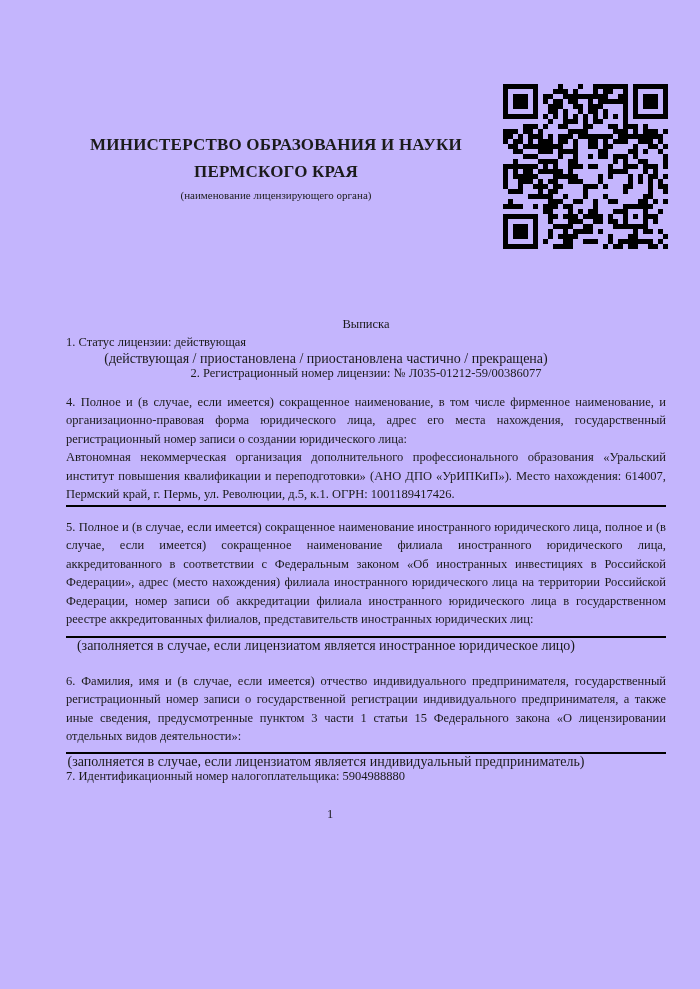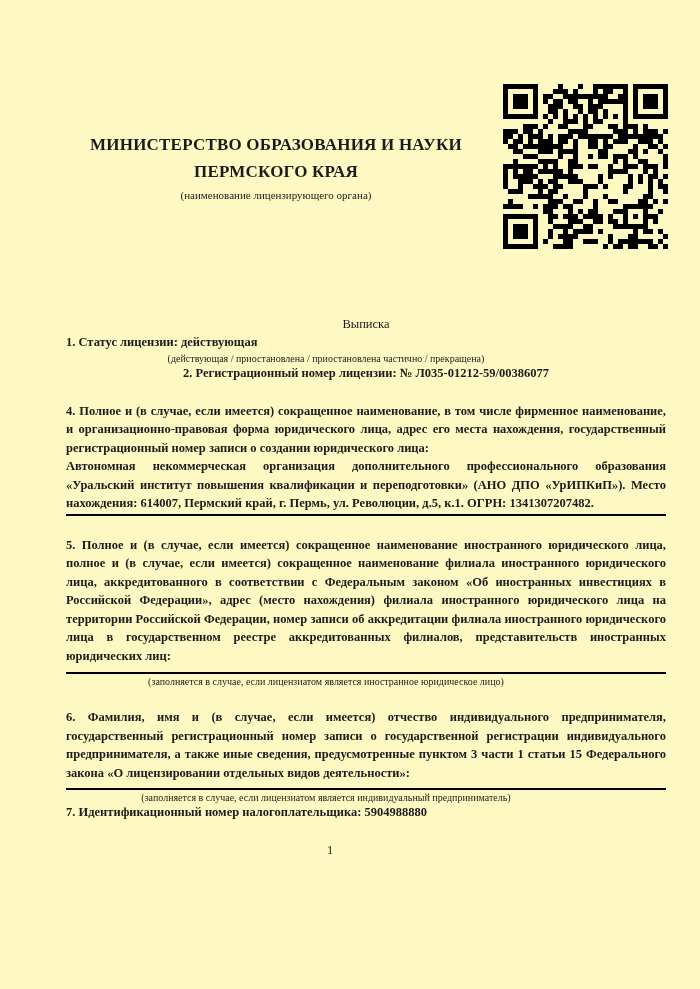--- a/index.html
+++ b/index.html
@@ -1,40 +1,40 @@
 <!DOCTYPE html>
 <html lang="ru"><head>
 <meta charset="utf-8">
 <style>
   html,body{margin:0;padding:0;background:#ffffff;}
   .page{
     position:relative;
     width:700px;height:989px;
-    background:#fef9c3;
+    background:#c4b5fd;
     color:#1b1b1b;
     font-family:"Liberation Serif","DejaVu Serif",serif;
     overflow:hidden;
   }
   
   .qr{position:absolute;left:503px;top:84px;width:165px;height:165px;}
   
   .org-header{position:absolute;left:66px;top:131px;width:420px;text-align:center;}
   .org-name{font-weight:bold;font-size:17px;line-height:27px;letter-spacing:.2px;}
   .org-caption{font-size:11px;line-height:12px;margin-top:4px;}
   
   .content{position:absolute;left:66px;top:316px;width:600px;font-size:12.5px;line-height:18.5px;}
-  .content p{margin:0;font-weight:bold;}
+  .content p{margin:0;}
   .doc-title{text-align:center;line-height:17.5px;}
   .just{text-align:justify;}
-  .small-caption{font-size:10px;line-height:12px;text-align:center;margin-top:2px;}
+  .small-caption{font-size:14px;line-height:12px;text-align:center;margin-top:2px;}
   .cap-narrow{width:520px;}
   .item1{margin-top:33px;line-height:17px;}
   .item2{margin-top:22px;line-height:17px;text-align:center;}
   .item3{margin-top:13px;line-height:17px;}
-  .block{margin-top:20px;}
+  .block{margin-top:11px;}
   .block-6{margin-top:20px;}
   .rule{border-top:2px solid #000;height:0;}
   .rule-tight{margin-top:1px;}
   .rule-gap{margin-top:7px;}
   .rule-gap6{margin-top:6px;}
   .item7{margin-top:21px;line-height:17px;}
   .page-number{margin-top:20px;width:528px;text-align:center;font-size:12.5px;}
 </style>
 </head>
 <body>
@@ -603,21 +603,21 @@
     </div>
 
     <p class="item1">1. Статус лицензии: действующая</p>
     <div class="small-caption cap-narrow">(действующая / приостановлена / приостановлена частично / прекращена)</div>
 
     <p class="item2">2. Регистрационный номер лицензии: № Л035-01212-59/00386077</p>
 
 
     <section class="block">
       <p class="just">4. Полное и (в случае, если имеется) сокращенное наименование, в том числе фирменное наименование, и организационно-правовая форма юридического лица, адрес его места нахождения, государственный регистрационный номер записи о создании юридического лица:</p>
-      <p class="just">Автономная некоммерческая организация дополнительного профессионального образования «Уральский институт повышения квалификации и переподготовки» (АНО ДПО «УрИПКиП»). Место нахождения: 614007, Пермский край, г. Пермь, ул. Революции, д.5, к.1. ОГРН: 1341307207482.</p>
+      <p class="just">Автономная некоммерческая организация дополнительного профессионального образования «Уральский институт повышения квалификации и переподготовки» (АНО ДПО «УрИПКиП»). Место нахождения: 614007, Пермский край, г. Пермь, ул. Революции, д.5, к.1. ОГРН: 1001189417426.</p>
       <div class="rule rule-tight"></div>
     </section>
 
     <section class="block">
       <p class="just">5. Полное и (в случае, если имеется) сокращенное наименование иностранного юридического лица, полное и (в случае, если имеется) сокращенное наименование филиала иностранного юридического лица, аккредитованного в соответствии с Федеральным законом «Об иностранных инвестициях в Российской Федерации», адрес (место нахождения) филиала иностранного юридического лица на территории Российской Федерации, номер записи об аккредитации филиала иностранного юридического лица в государственном реестре аккредитованных филиалов, представительств иностранных юридических лиц:</p>
       <div class="rule rule-gap"></div>
       <div class="small-caption cap-narrow">(заполняется в случае, если лицензиатом является иностранное юридическое лицо)</div>
     </section>
 
     <section class="block block-6">

